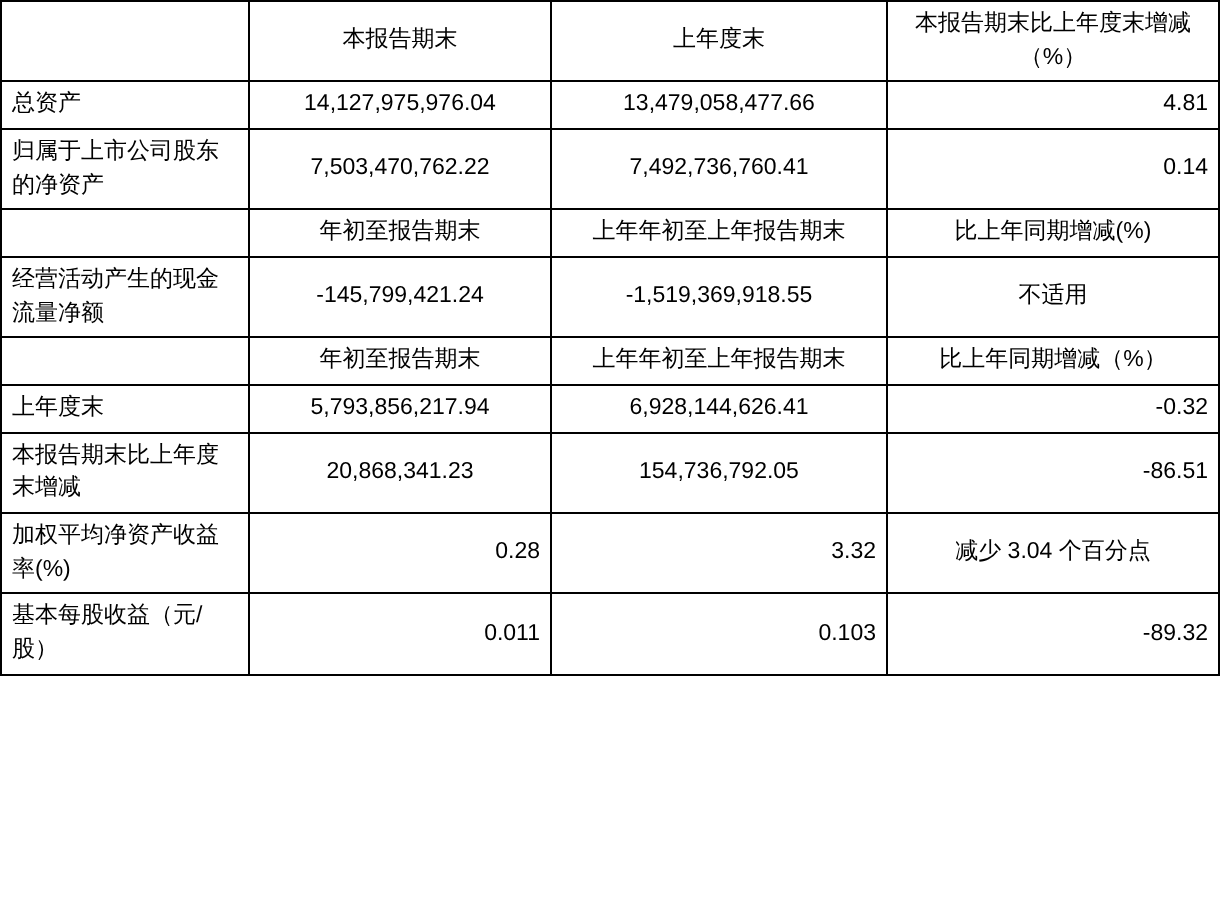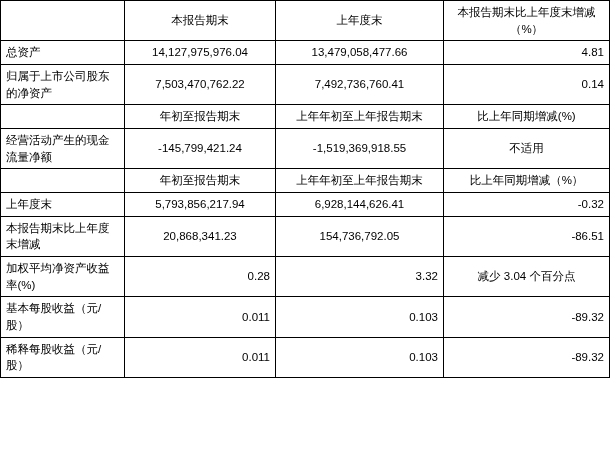--- a/index.html
+++ b/index.html
@@ -99,20 +99,14 @@
         <td class="r">0.28</td>
         <td class="r">3.32</td>
         <td class="c">减少 3.04 个百分点</td>
       </tr>
       <tr>
         <td class="l">基本每股收益（元/股）</td>
         <td class="r">0.011</td>
         <td class="r">0.103</td>
         <td class="r">-89.32</td>
       </tr>
-      <tr>
-        <td class="l">稀释每股收益（元/股）</td>
-        <td class="r">0.011</td>
-        <td class="r">0.103</td>
-        <td class="r">-89.32</td>
-      </tr>
     </tbody>
 </table>
 
 </body></html>

